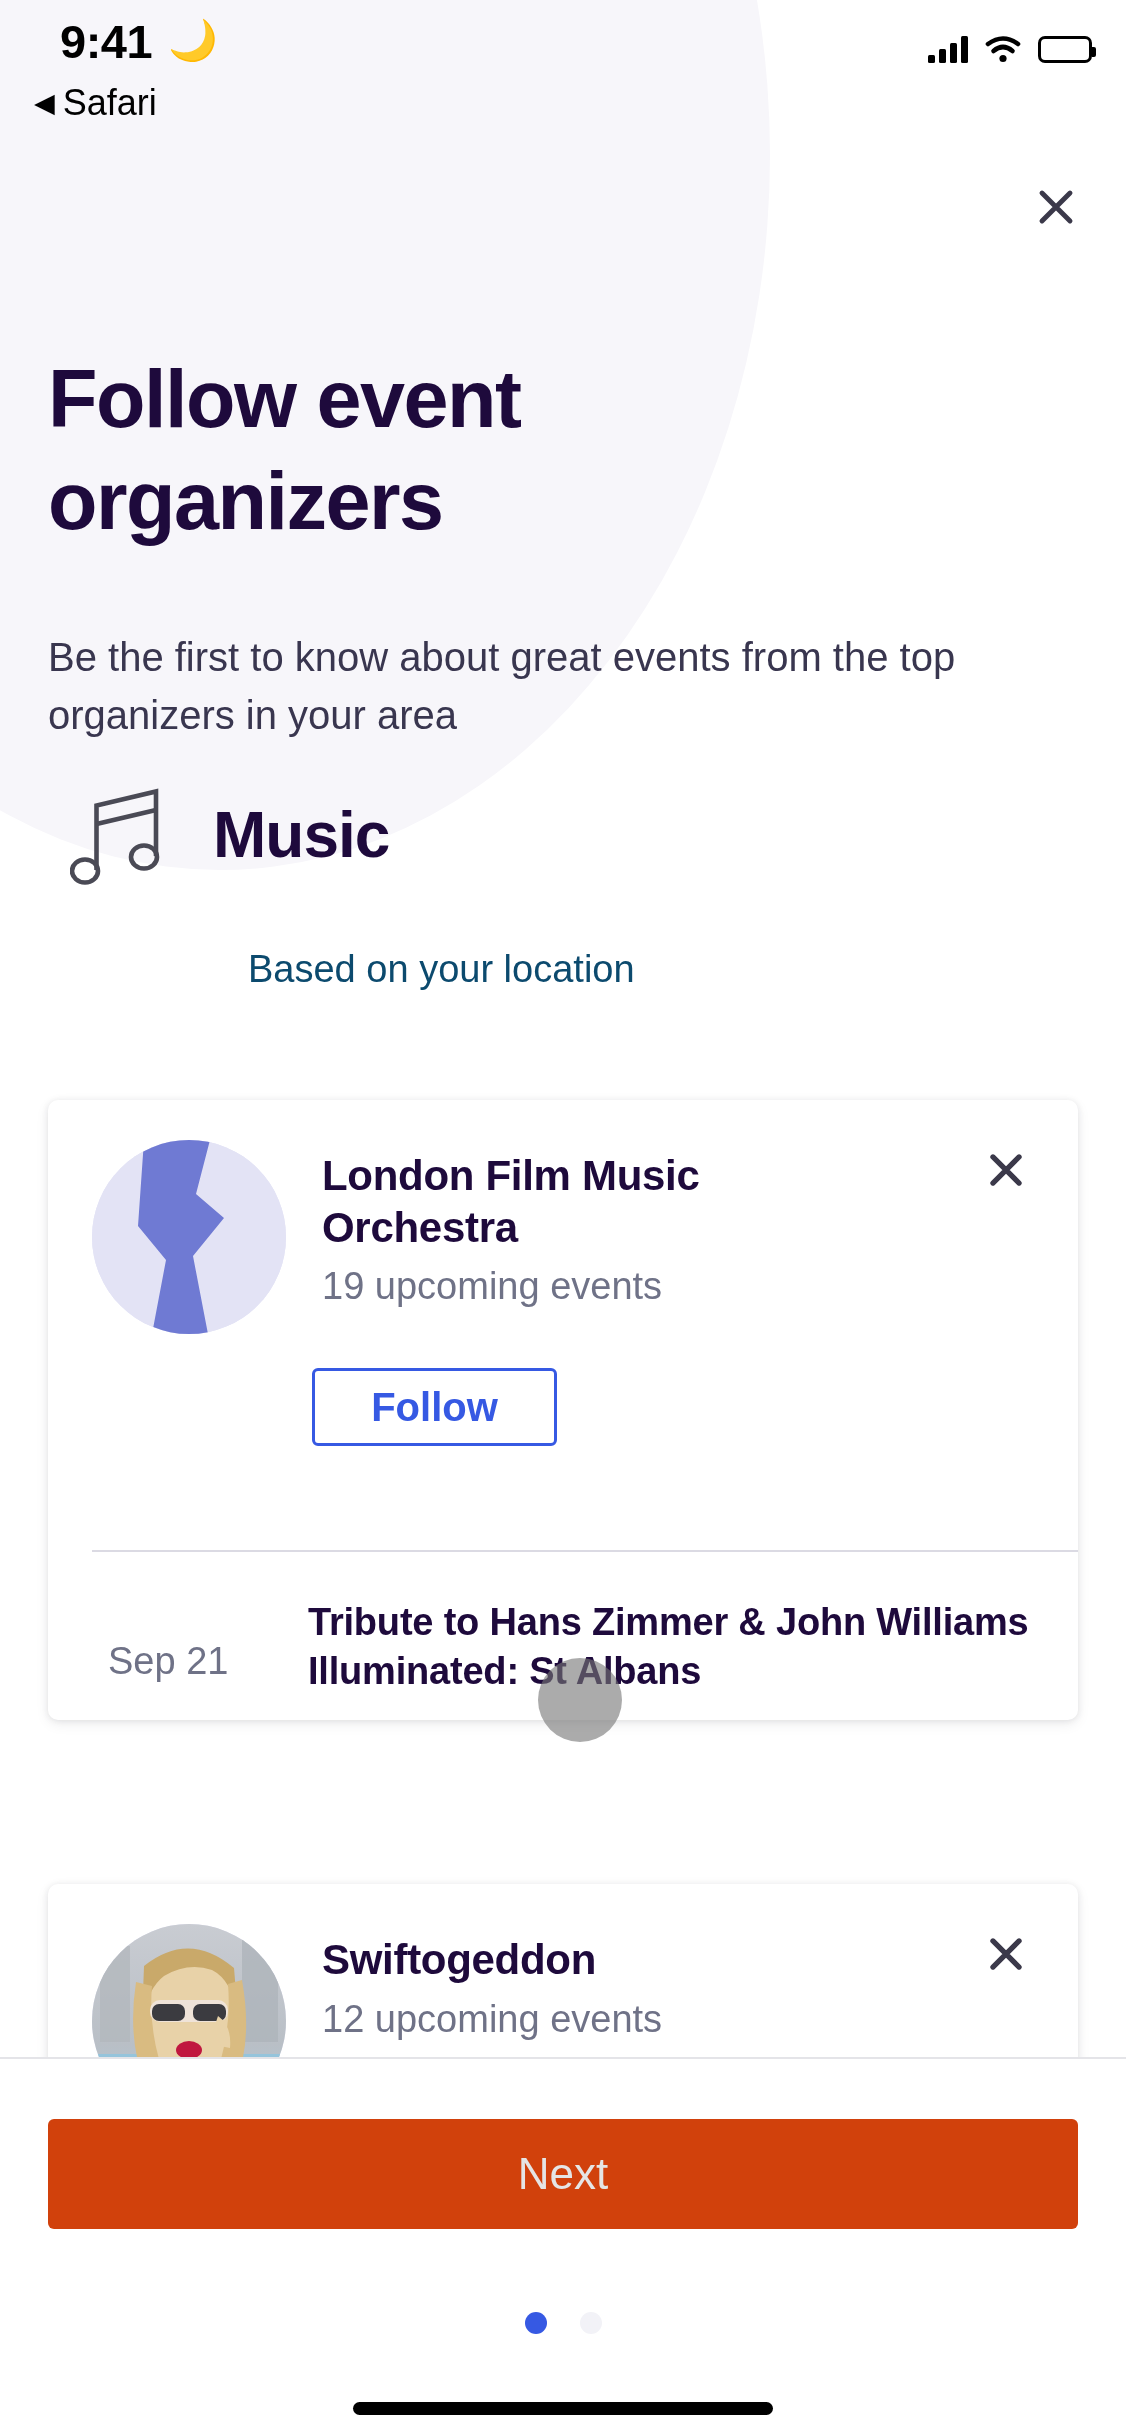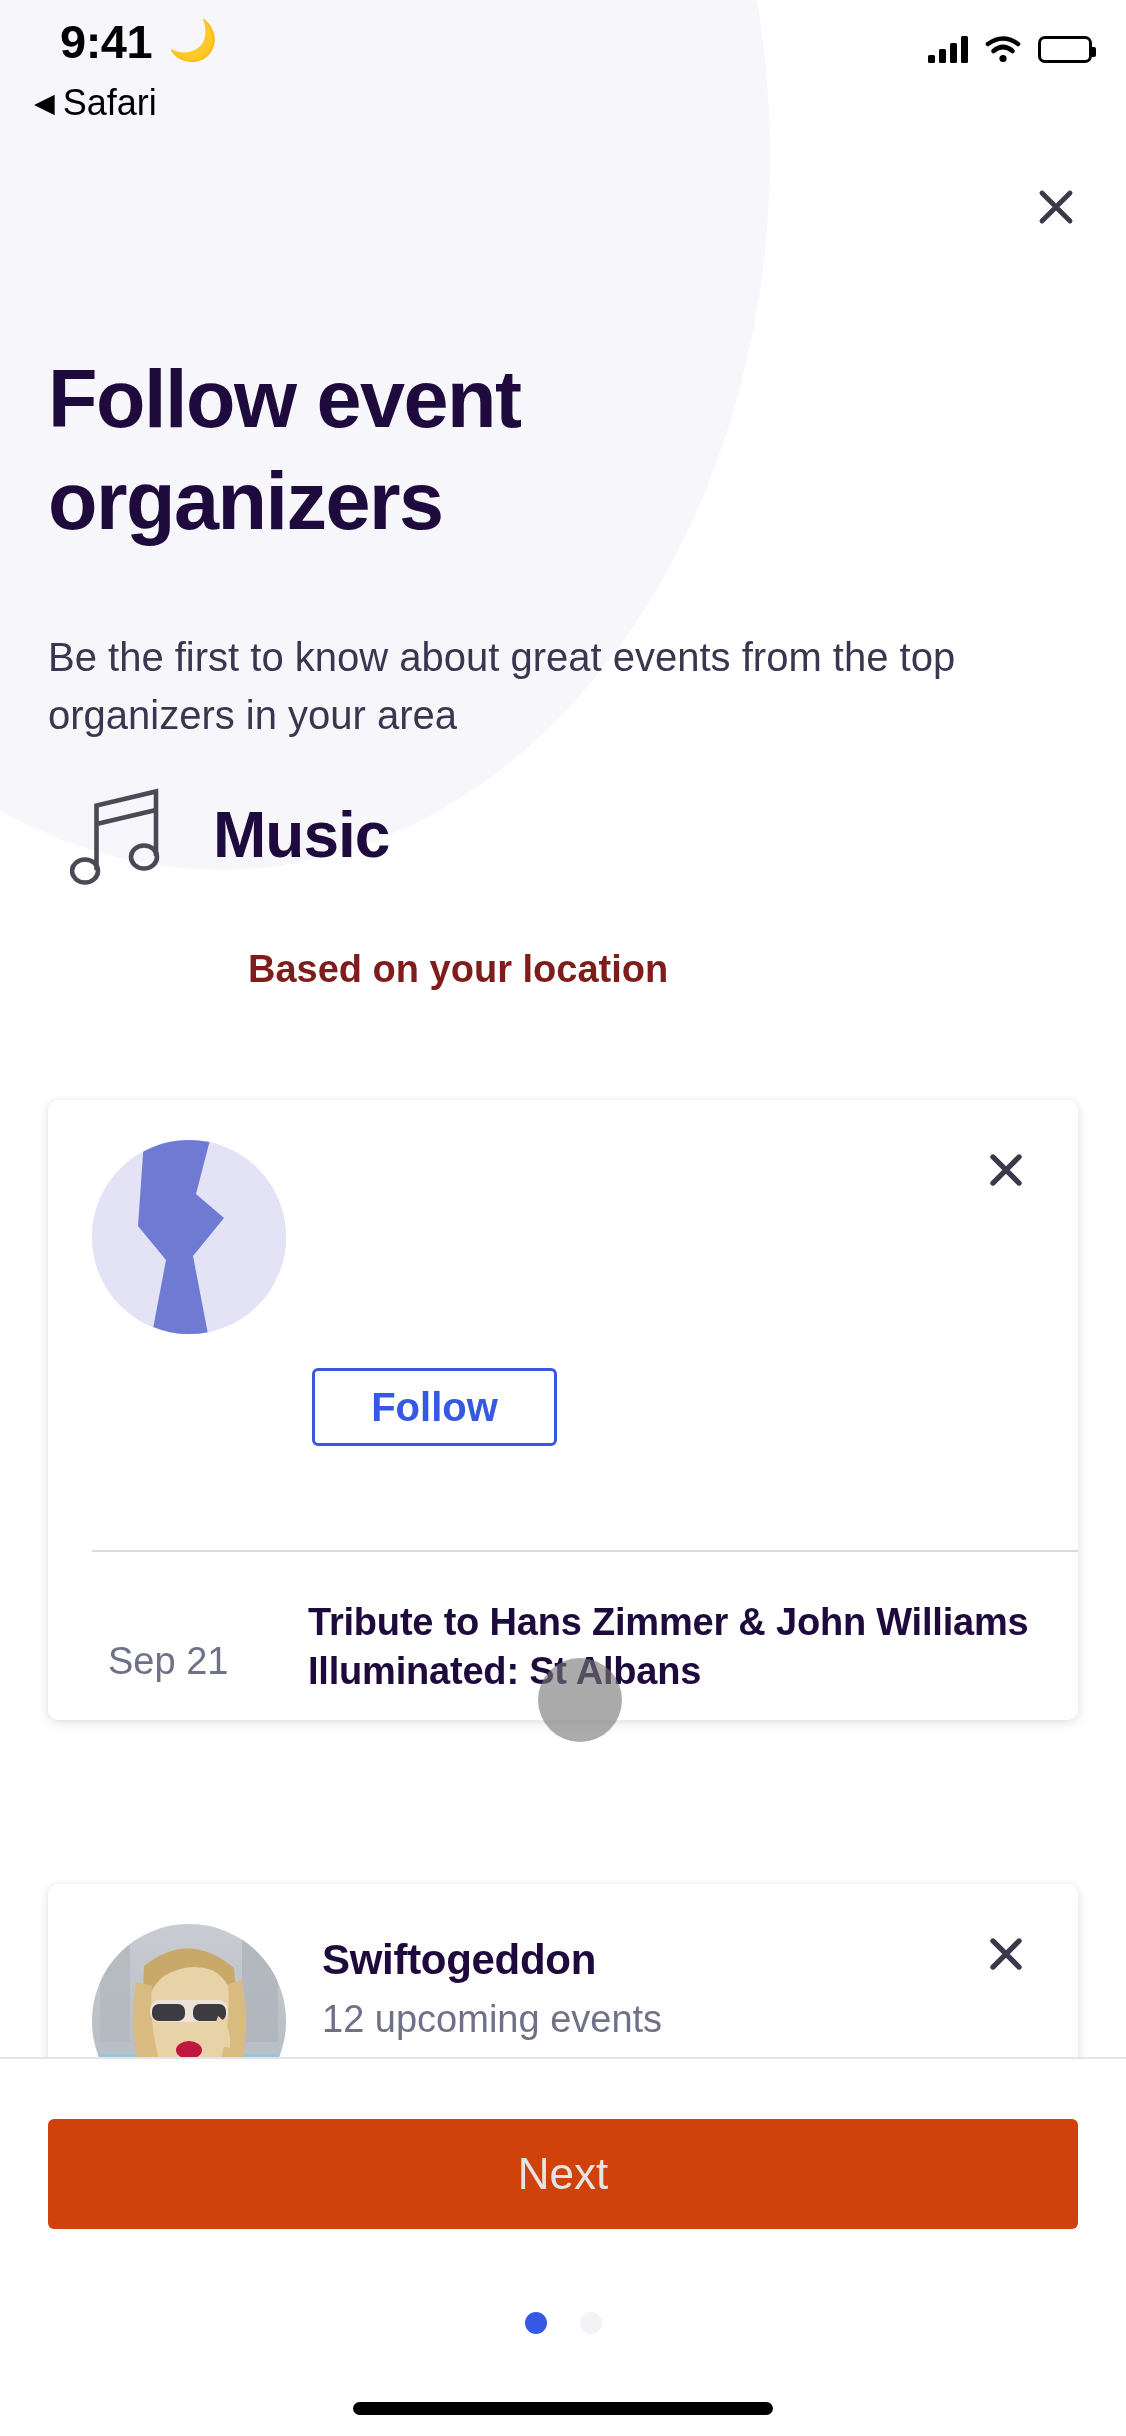--- a/index.html
+++ b/index.html
@@ -97,21 +97,21 @@
   .cat-row {
     position:absolute; left:70px; top:782px;
     display:flex; align-items:center; gap:48px;
   }
   .cat-icon { width:95px; height:105px; }
   .cat-title {
     font-size:64px; font-weight:800; color:#1e0a3c; letter-spacing:-1px;
   }
   .cat-sub {
     position:absolute; left:248px; top:948px;
-    font-size:38px; color:#7f1d1d; font-weight:700;
+    font-size:38px; color:#0c4a6e; font-weight:400;
   }
 
   
   .card {
     position:absolute; left:48px; width:1030px;
     background:#fff;
     border-radius:10px;
     box-shadow:0 1px 6px rgba(40,44,53,0.10), 0 4px 14px rgba(40,44,53,0.07);
     overflow:hidden;
   }
@@ -266,20 +266,24 @@
     </div>
     <div class="cat-sub">Based on your location</div>
 
     <div class="card" id="card-0">
       <div class="card-head">
         <div class="avatar">
           <svg class="avatar-abstract" viewBox="0 0 194 194">
             <rect width="194" height="194" fill="#e3e3f5"></rect>
             <path d="M52 0 L118 0 L104 54 L132 78 L101 116 L116 194 L60 194 L74 120 L46 86 Z" fill="#6f7ad3"></path>
           </svg>
+        </div>
+        <div class="card-info">
+          <div class="org-name">London Film Music Orchestra</div>
+          <div class="org-events">19 upcoming events</div>
         </div>
         <div class="card-x">
           <svg viewBox="0 0 32 32" width="38" height="38">
             <path d="M5 5 L27 27 M27 5 L5 27" stroke="#3b394a" stroke-width="4.4" stroke-linecap="round"></path>
           </svg>
         </div>
       </div>
       <button class="follow-btn">Follow</button>
       <div class="card-divider"></div>
       <div class="event-row">

